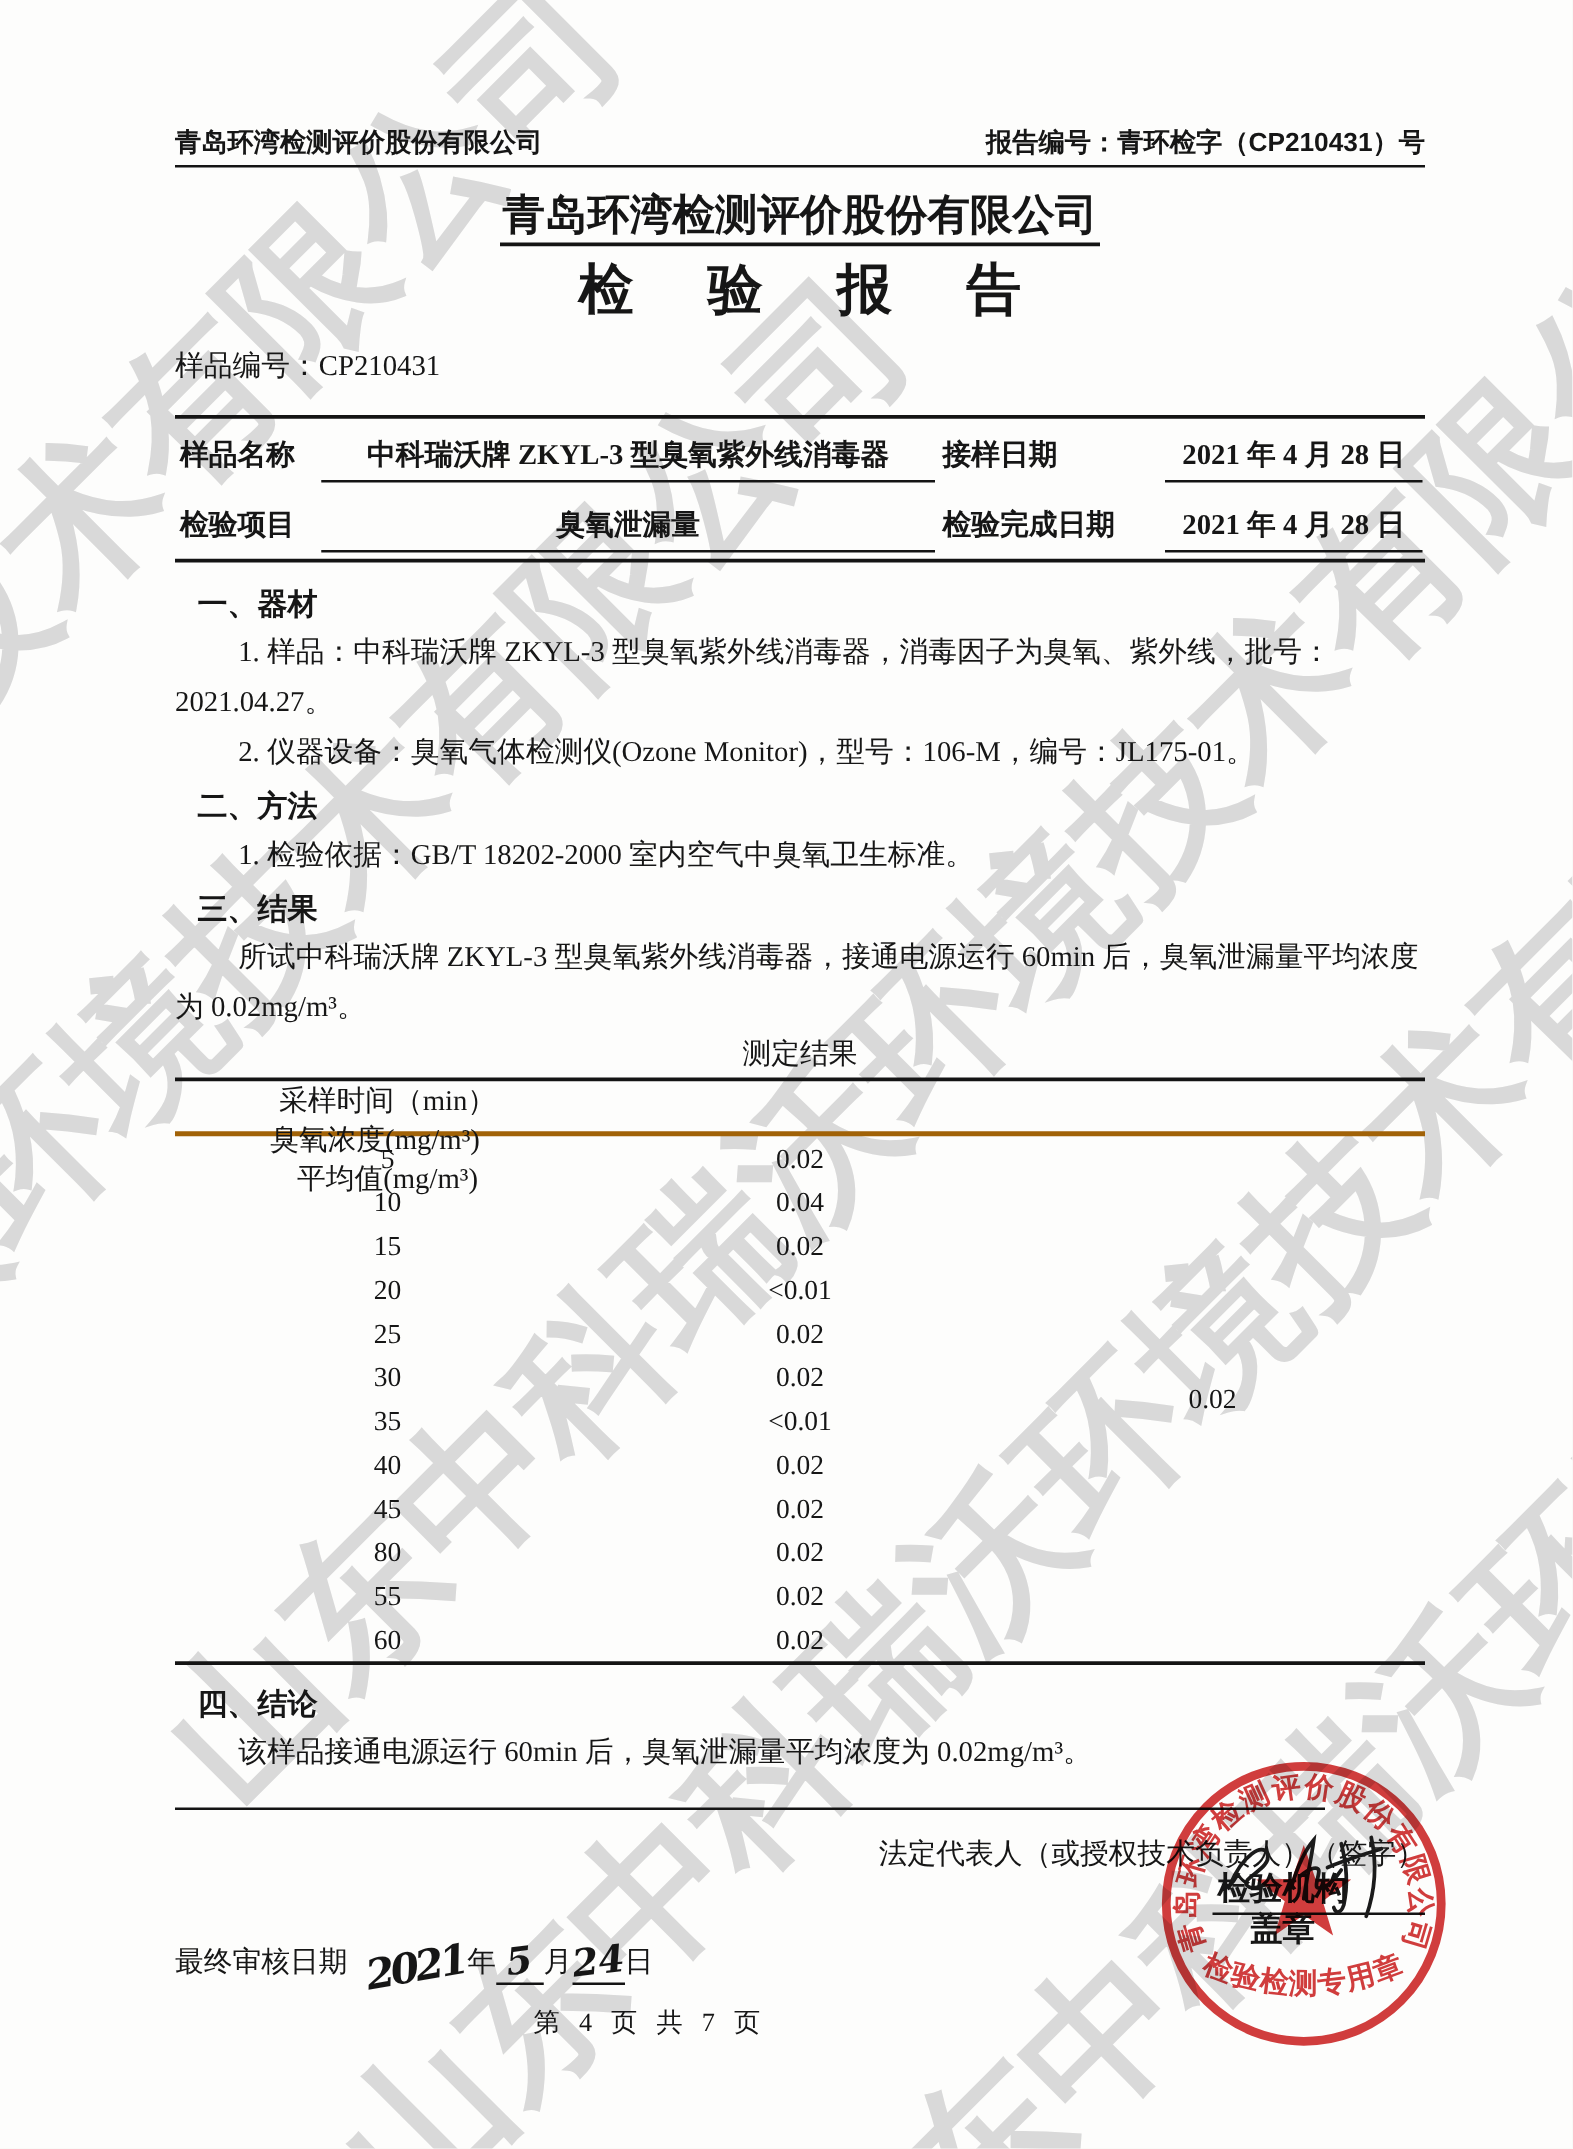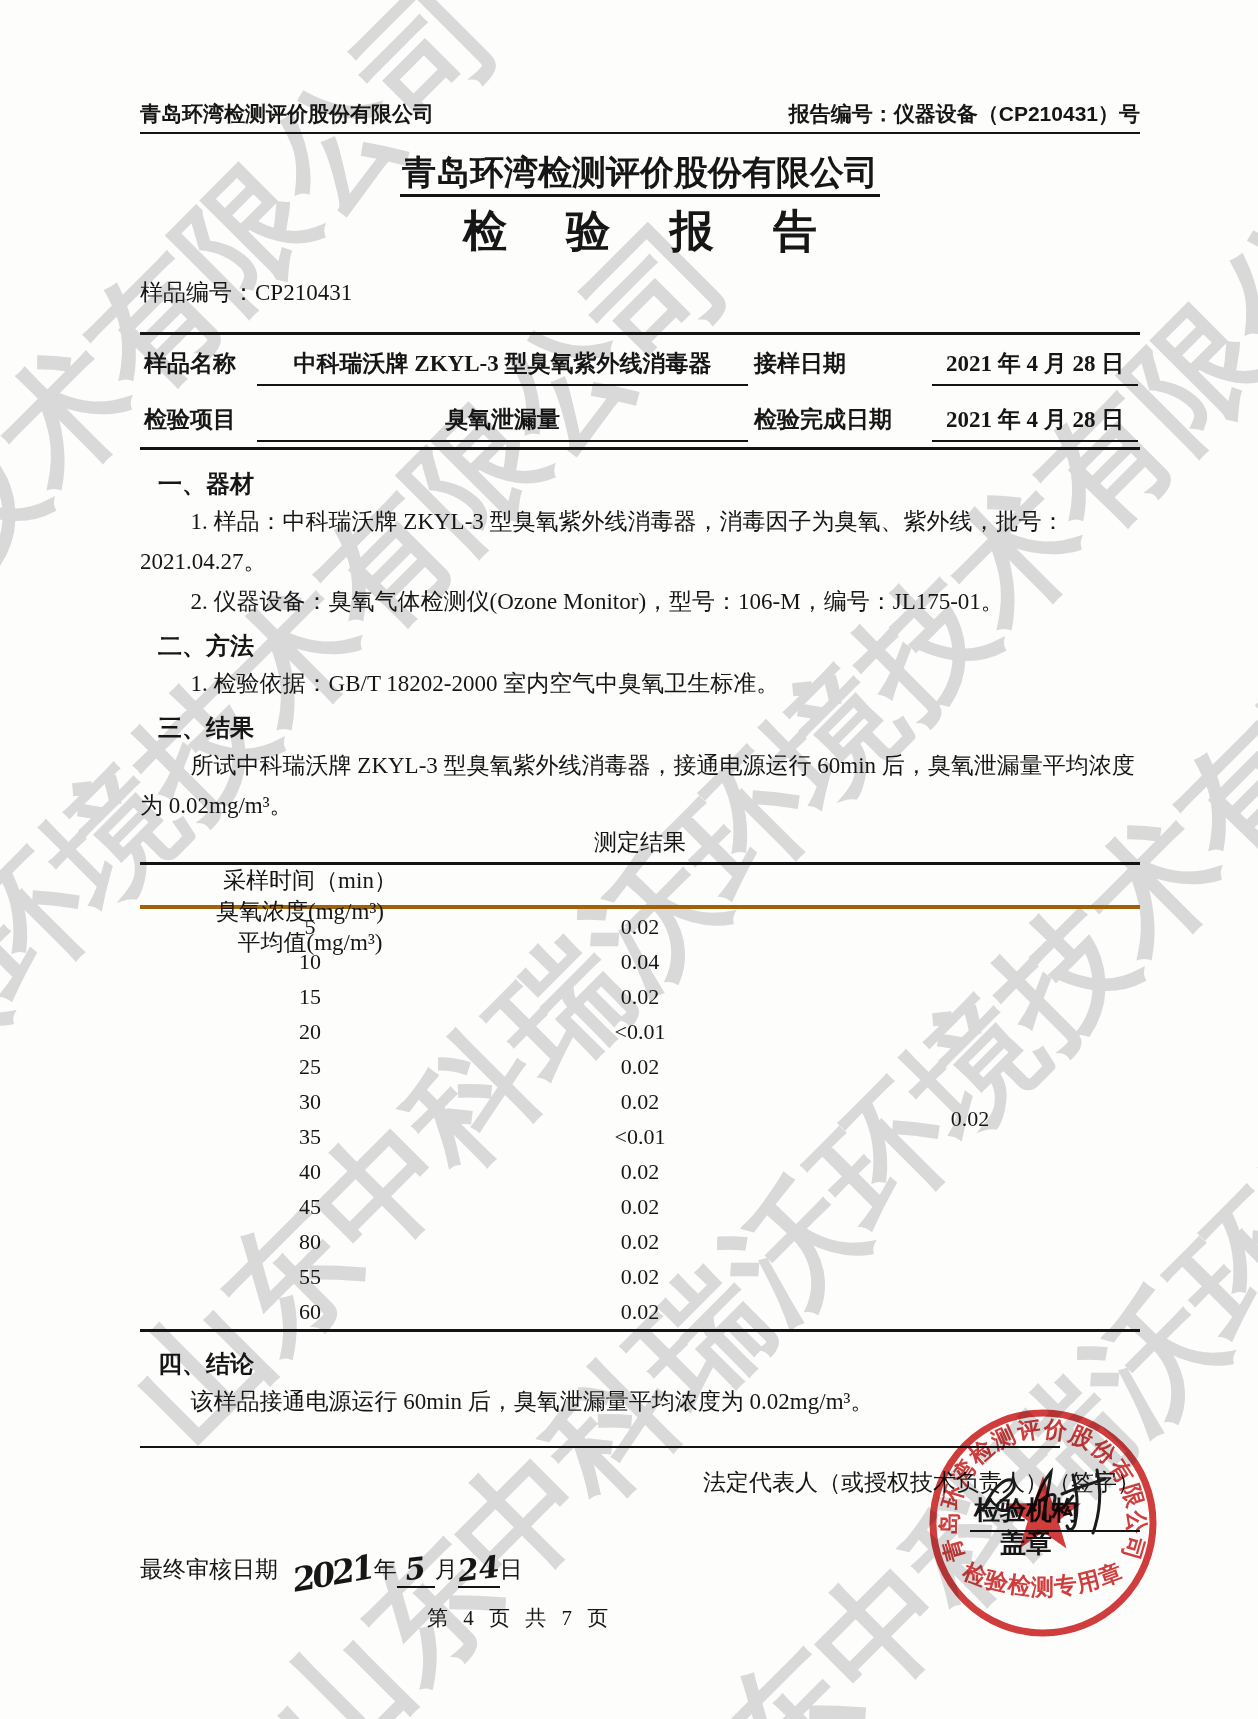--- a/index.html
+++ b/index.html
@@ -71,21 +71,21 @@
   <div class="wm" style="left:-840px;top:1230px">山东中科瑞沃环境技术有限公司</div>
   <div class="wm" style="left:-610px;top:1470px">山东中科瑞沃环境技术有限公司</div>
   <div class="wm" style="left:110px;top:1370px">山东中科瑞沃环境技术有限公司</div>
   <div class="wm" style="left:250px;top:1700px">山东中科瑞沃环境技术有限公司</div>
   <div class="wm" style="left:610px;top:1810px">山东中科瑞沃环境技术有限公司</div>
 
   <div class="inner">
 
     <div class="doc-header">
       <span>青岛环湾检测评价股份有限公司</span>
-      <span><span>报告编号：</span><span>仪器设备（CP210431）号</span></span>
+      <span><span>报告编号：</span><span>青环检字（CP210431）号</span></span>
     </div>
 
     <div class="title1"><span>青岛环湾检测评价股份有限公司</span></div>
     <div class="title2">检 验 报 告</div>
 
     <div class="sample-no">
       <span>样品编号：</span><span>CP210431</span>
     </div>
 
     <div class="itable">

